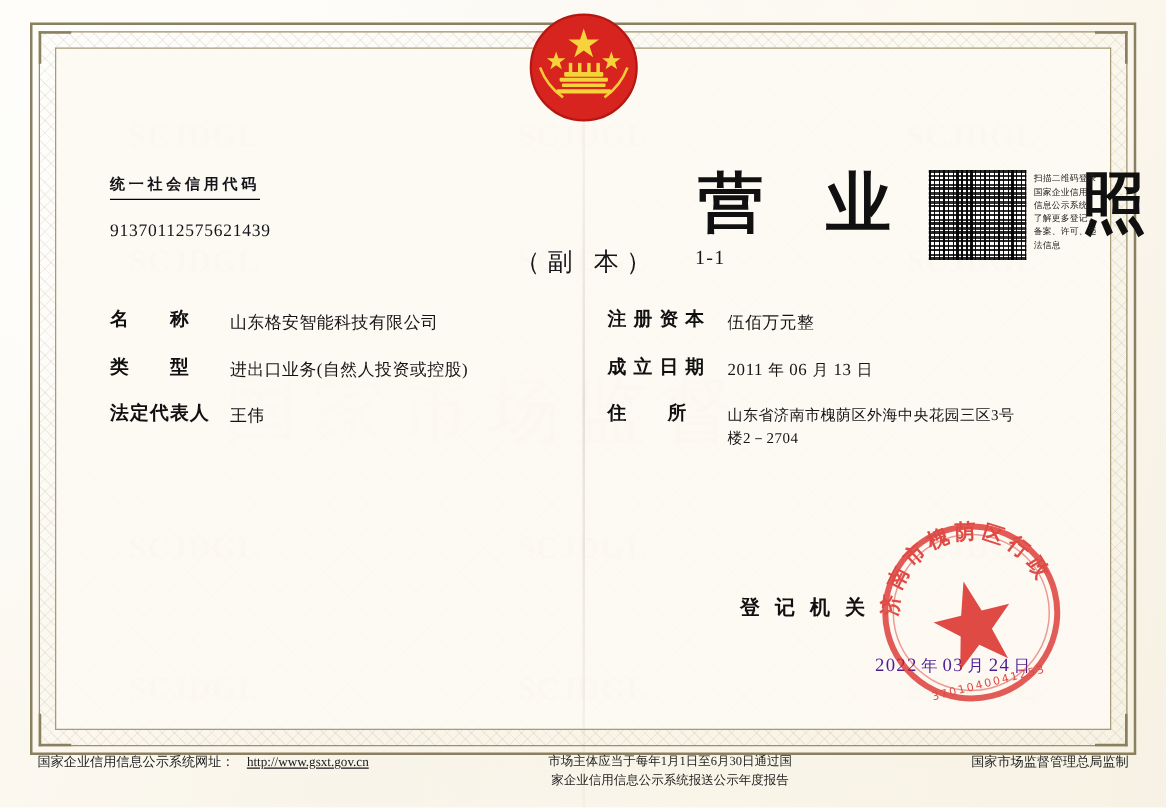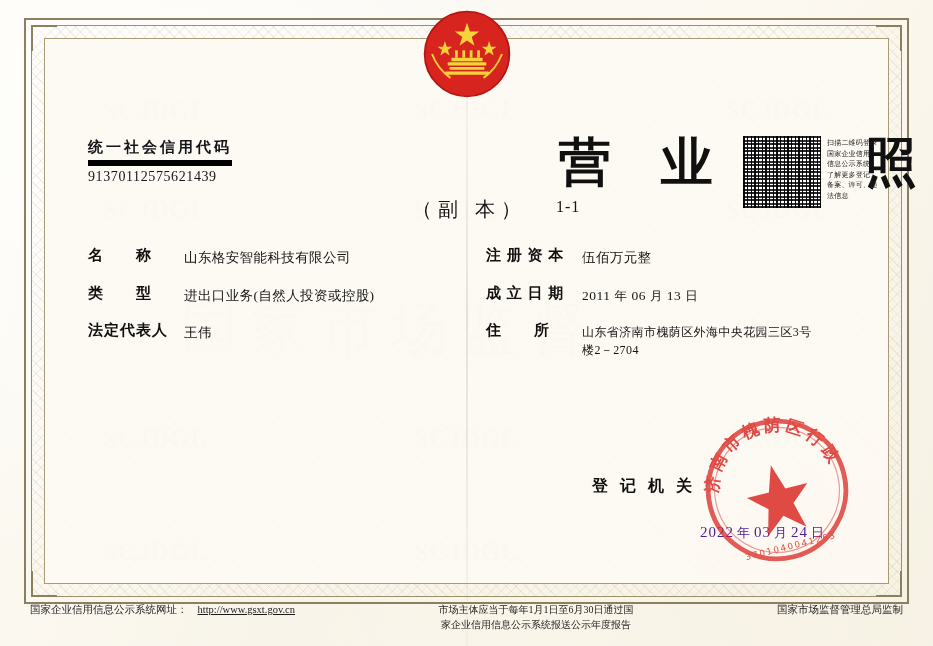--- a/index.html
+++ b/index.html
@@ -116,32 +116,32 @@
   }
 
   
   .credit-code {
     position: absolute;
     left: 88px; top: 138px;
     width: 210px;
     text-align: left;
   }
   .credit-code .cc-label {
-    font-size: 15px;
+    font-size: 12px;
     letter-spacing: 3px;
     color: #14151a;
     font-weight: 600;
-    border-bottom: 6px solid #000000;
+    border-bottom: 1px solid #000000;
     display: inline-block;
     padding-bottom: 3px;
   }
   .credit-code .cc-value {
     font-size: 14px;
     letter-spacing: 0.6px;
-    margin-top: 3px;
+    margin-top: 18px;
     color: #14151a;
     font-family: "Liberation Serif", serif;
   }
 
   .title {
     position: absolute;
     left: 0; right: 0; top: 128px;
     text-align: right;
     font-size: 52px;
     font-weight: bold;

